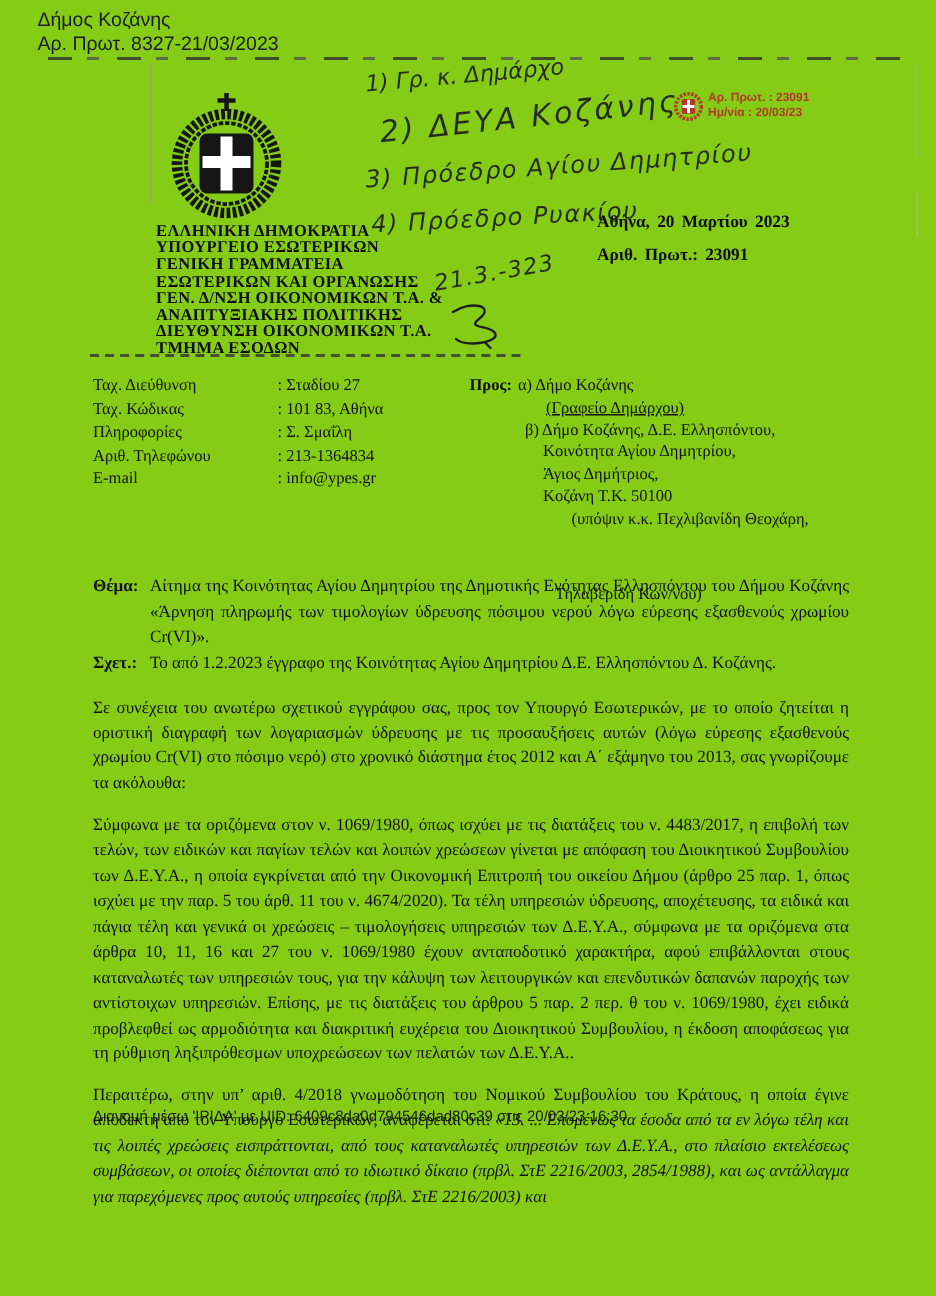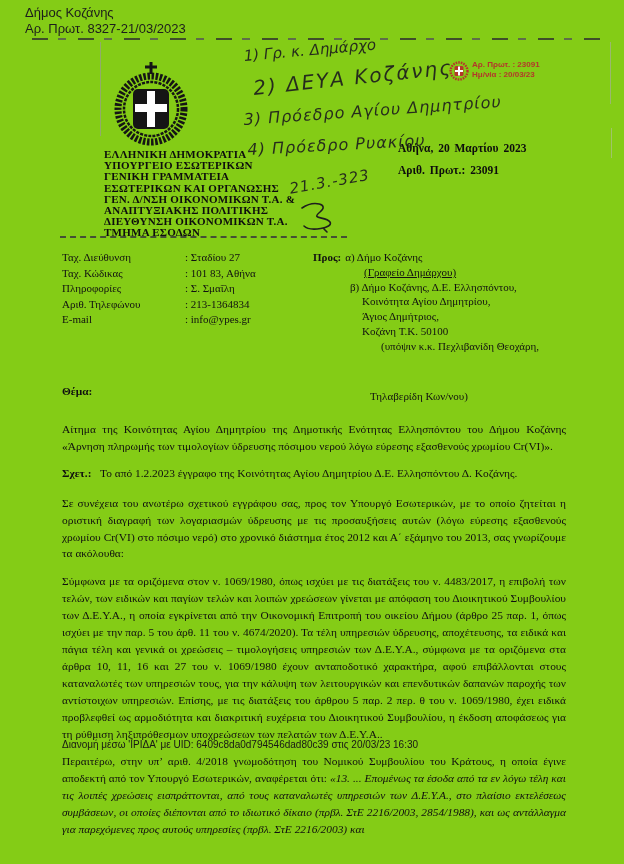--- a/index.html
+++ b/index.html
@@ -58,21 +58,21 @@
   .ind3{margin-left:31px;}
   .ind4{margin-left:20px;margin-top:35px;}
 
   
   .maintext{position:absolute;left:62px;top:383px;width:504px;font-size:11.4px;
         line-height:16.9px;text-align:justify;color:#0f0f0f;}
   .hang{display:flex;}
   .hang .hlabel{font-weight:bold;flex:0 0 38px;}
   .hang .htext{flex:1;}
   .hang.schet .hlabel{flex:0 0 38px;}
-  .block-subject{margin-bottom:10px;flex-direction:column;}
+  .block-subject{}
   .block-ref{margin-bottom:13px;}
   .para{margin:0 0 11px 0;}
   .quote{font-style:italic;}
 
   
   .iris{position:absolute;left:62px;top:739px;font-family:"Liberation Sans",sans-serif;
         font-size:10px;color:#161616;}
 </style>
 </head>
 <body>

